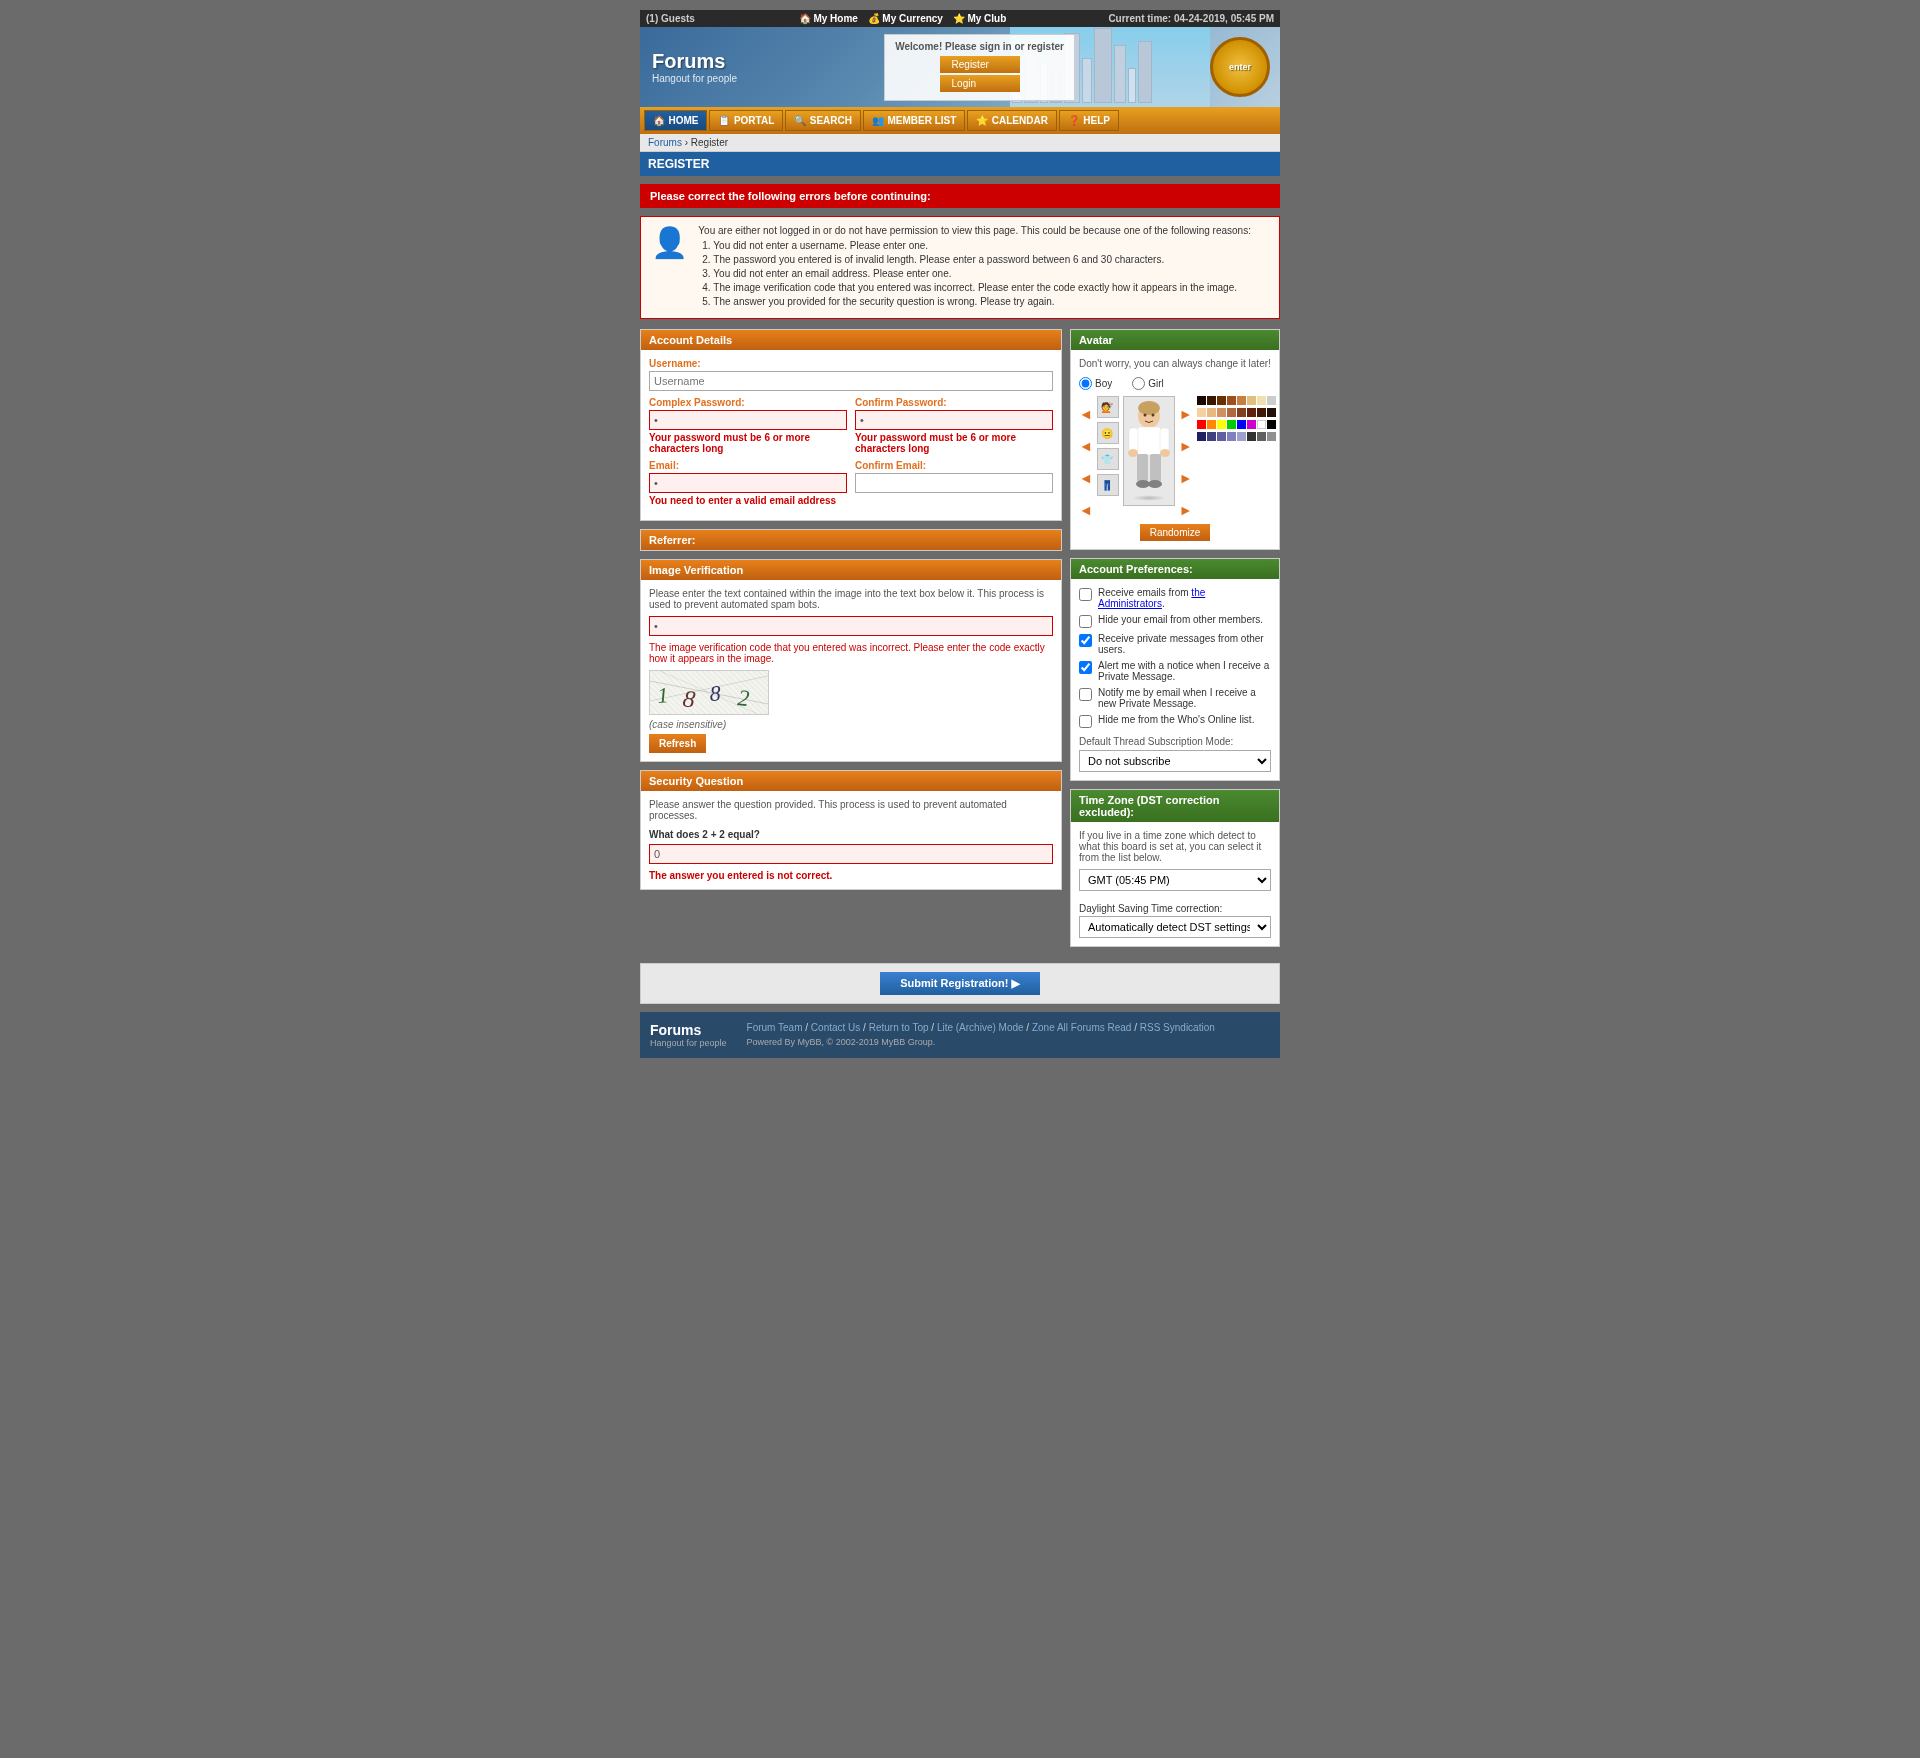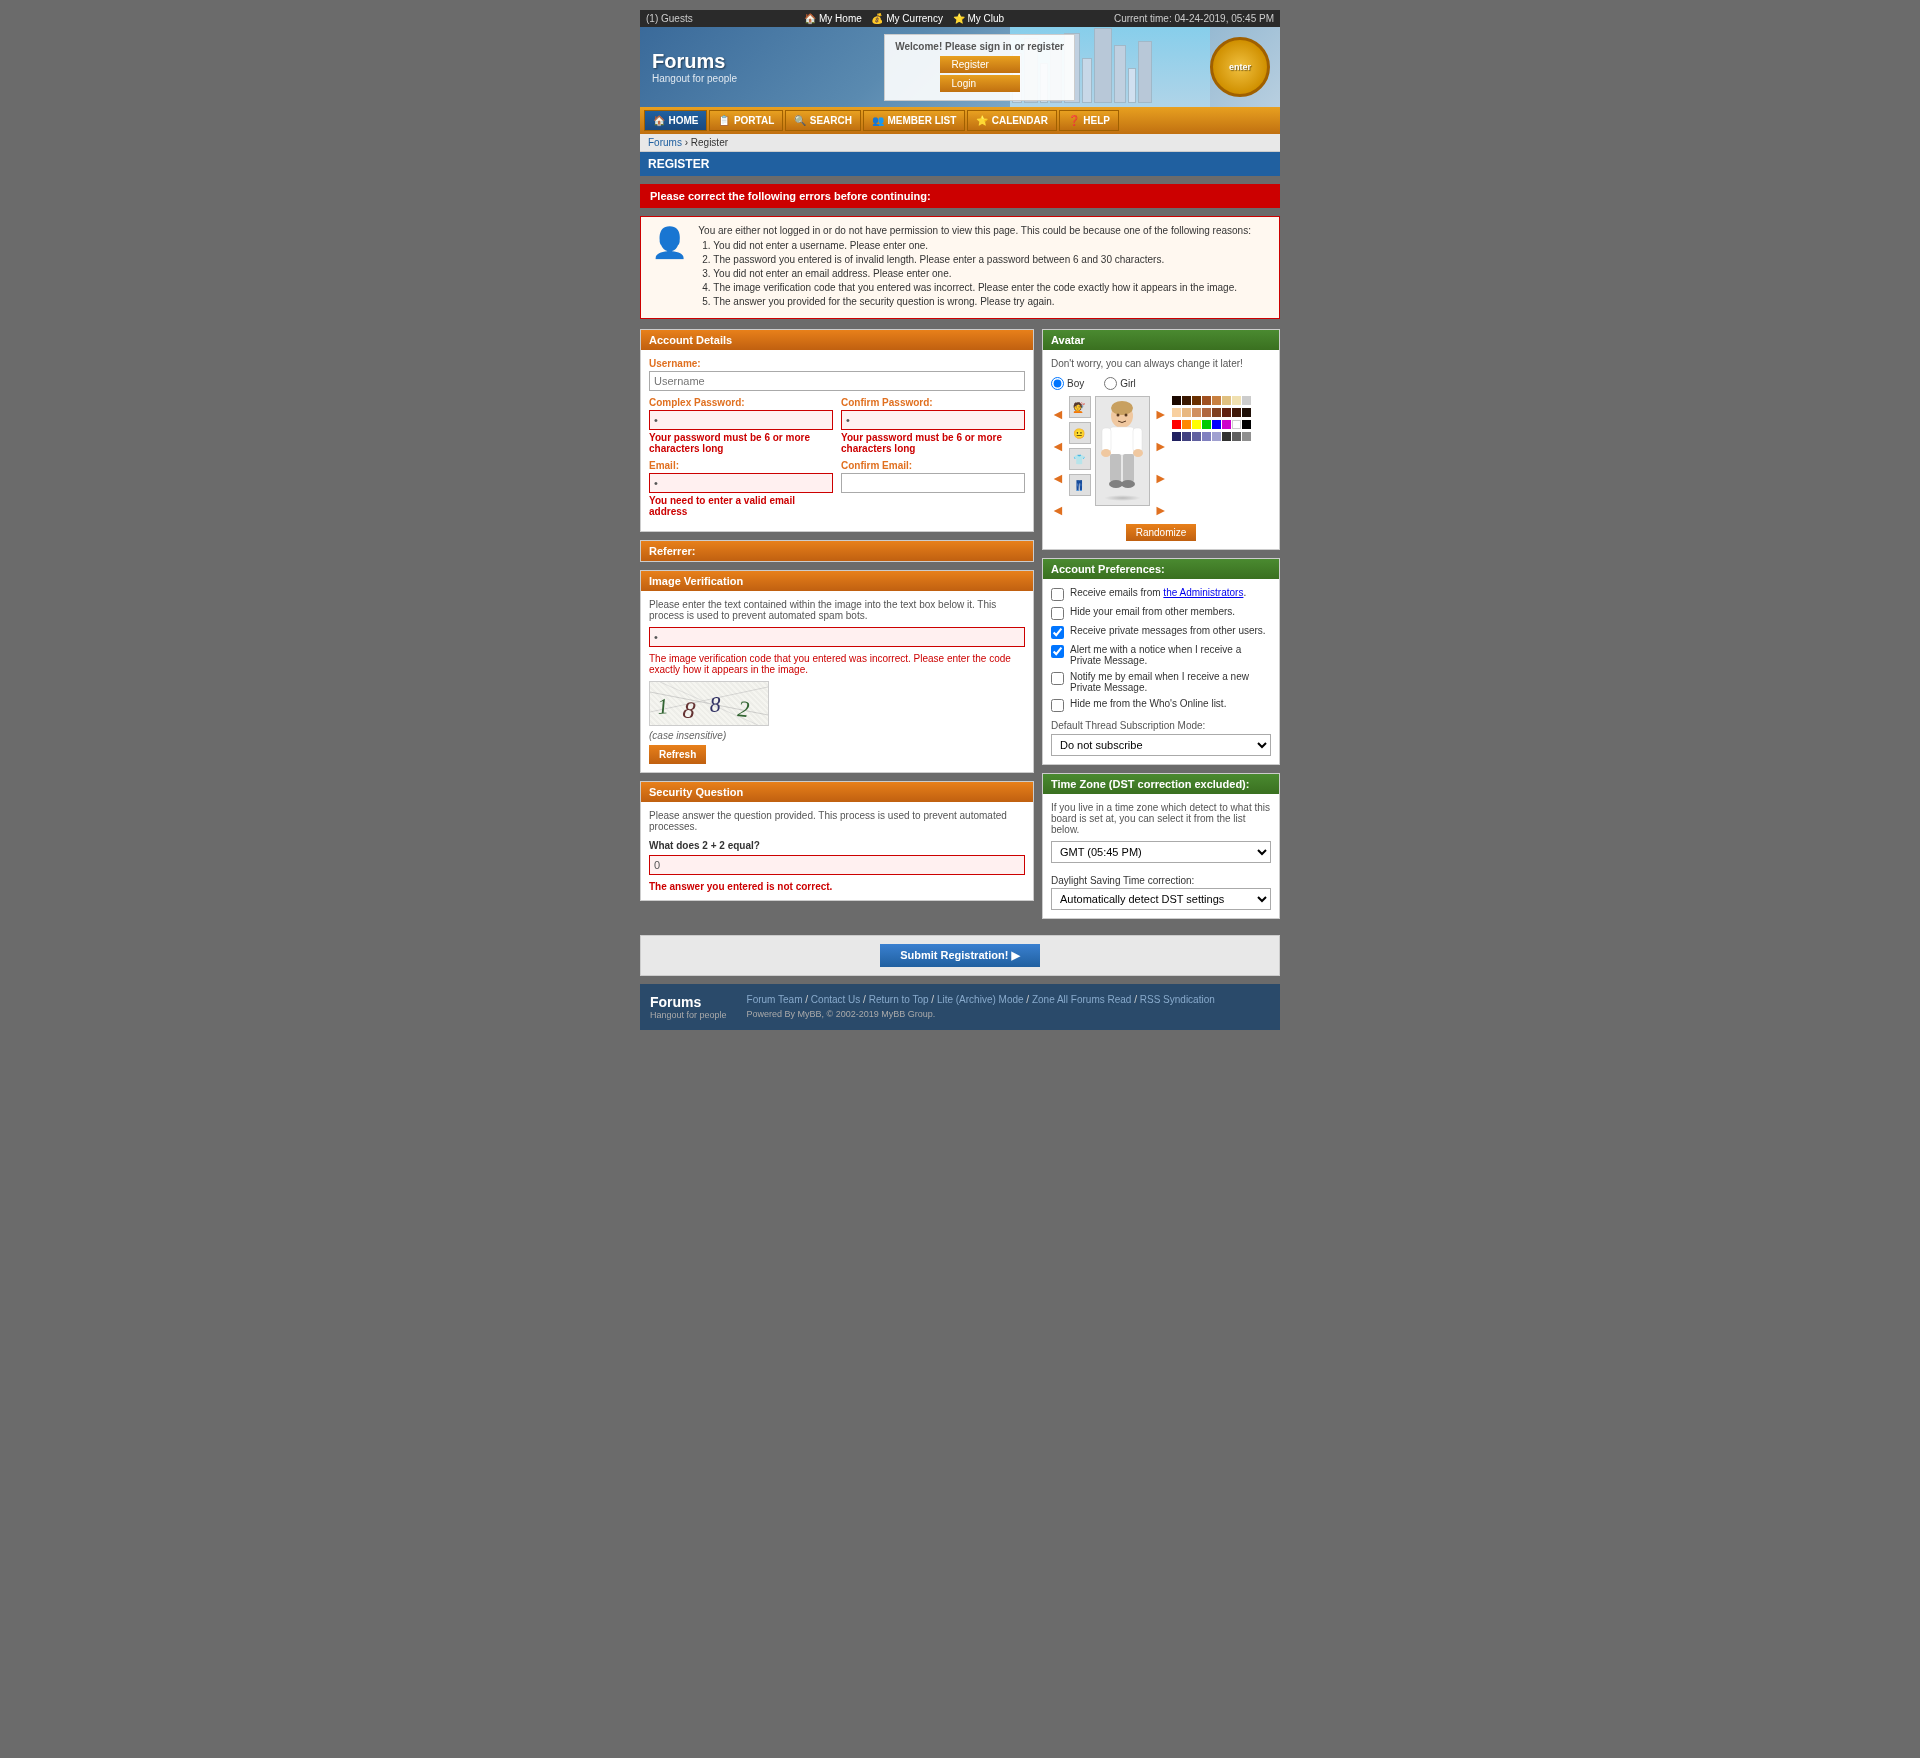--- a/index.html
+++ b/index.html
@@ -1,21 +1,21 @@
 <!DOCTYPE html>
 <html><head>
   <meta charset="utf-8">
   <style>
     * { box-sizing: border-box; margin: 0; padding: 0; }
     body { background: #6b6b6b; font-family: Verdana, Arial, sans-serif; font-size: 11px; color: #333; }
 
     .page-wrapper { width: 640px; margin: 0 auto; padding: 10px 0; }
 
     
-    .top-bar { background: #2a2a2a; display: flex; align-items: center; justify-content: space-between; padding: 3px 6px; }
+    .top-bar { background: #2a2a2a; display: flex; align-items: center; justify-content: space-between; padding: 3px 6px; font-weight: bold; }
     .top-bar-left { color: #ccc; font-size: 10px; }
     .top-bar-nav { display: flex; gap: 8px; }
     .top-bar-nav a { color: #fff; font-size: 10px; text-decoration: none; display: flex; align-items: center; gap: 2px; }
     .top-bar-nav a:before { content: ''; }
     .top-bar-right { color: #ccc; font-size: 10px; }
 
     
     .header { background: linear-gradient(135deg, #3a6a9a 0%, #5a8ab0 40%, #87b0cc 70%, #b8cfe0 100%); position: relative; height: 80px; overflow: hidden; display: flex; align-items: center; }
     .header-logo { padding: 8px 12px; z-index: 2; }
     .header-logo h1 { color: #fff; font-size: 20px; font-weight: bold; text-shadow: 1px 1px 2px rgba(0,0,0,0.5); }
@@ -44,21 +44,21 @@
     
     .error-box { background: #c00; color: #fff; padding: 6px 10px; margin-bottom: 8px; font-weight: bold; font-size: 11px; }
     .error-content { background: #fff8f0; border: 1px solid #c00; padding: 8px 10px; margin-bottom: 10px; font-size: 10px; display: flex; gap: 10px; }
     .error-icon { font-size: 30px; }
     .error-list { flex: 1; }
     .error-list li { margin-bottom: 3px; margin-left: 15px; }
 
     
     .two-col { display: flex; gap: 8px; margin-bottom: 8px; }
     .col-left { flex: 1; }
-    .col-right { width: 238px; }
+    .col-right { width: 210px; }
 
     
     .section-box { border: 1px solid #ccc; margin-bottom: 8px; }
     .section-header { background: linear-gradient(to bottom, #e8801a, #c06010); color: #fff; padding: 4px 8px; font-size: 11px; font-weight: bold; }
     .section-header.green { background: linear-gradient(to bottom, #4a8a30, #3a7020); }
     .section-body { padding: 8px; background: #fff; }
 
     
     .form-group { margin-bottom: 6px; }
     .form-label { font-size: 10px; color: #333; margin-bottom: 2px; }

